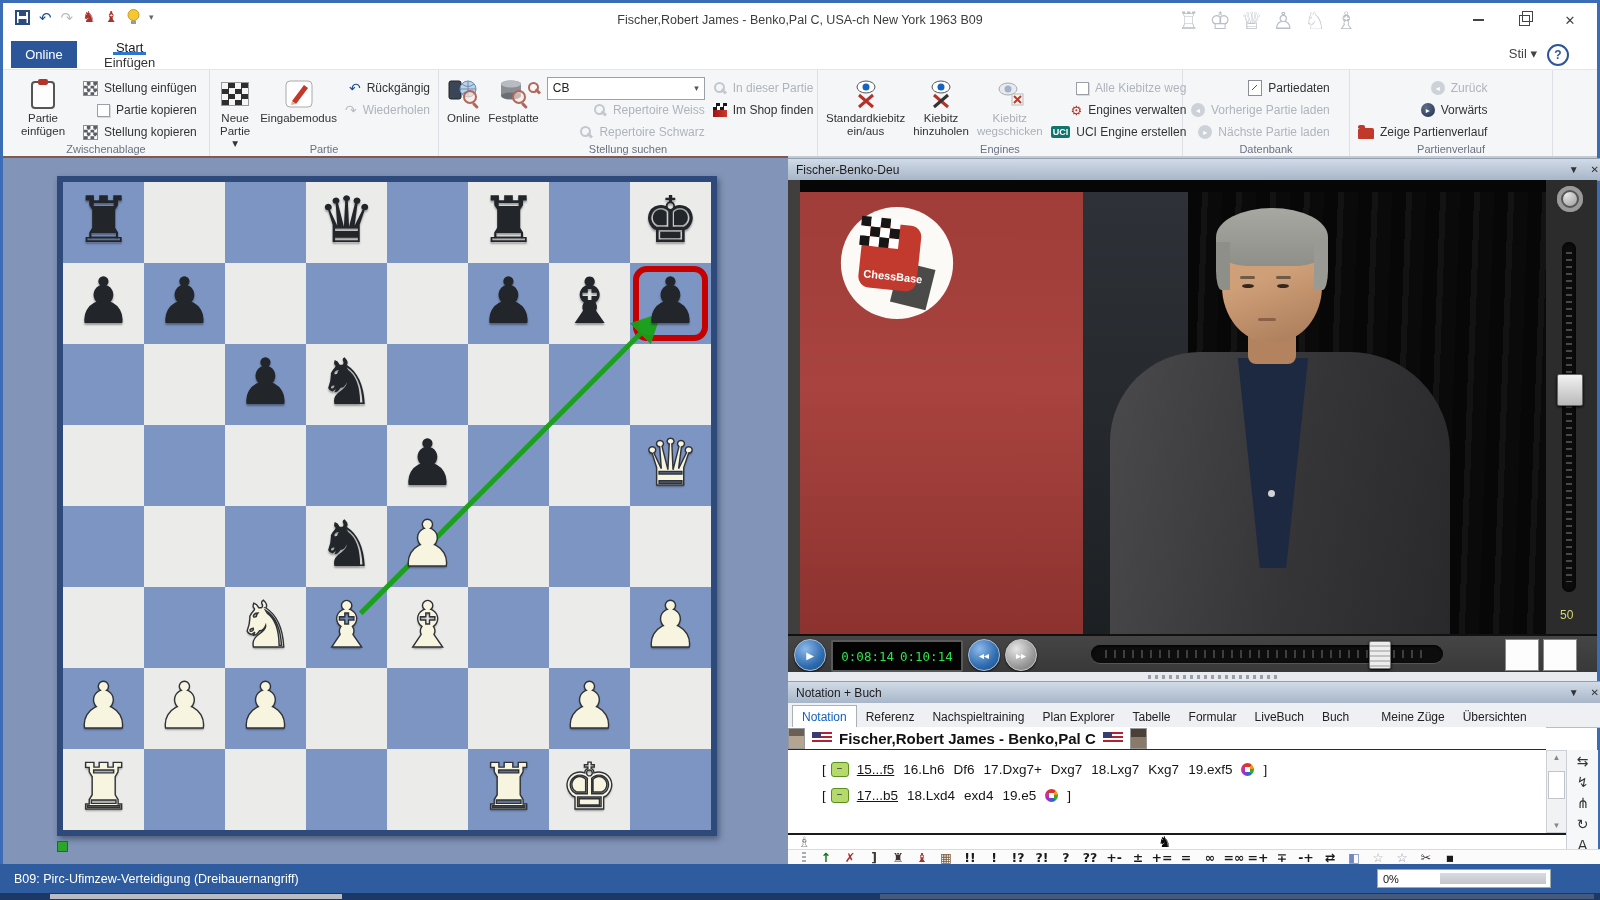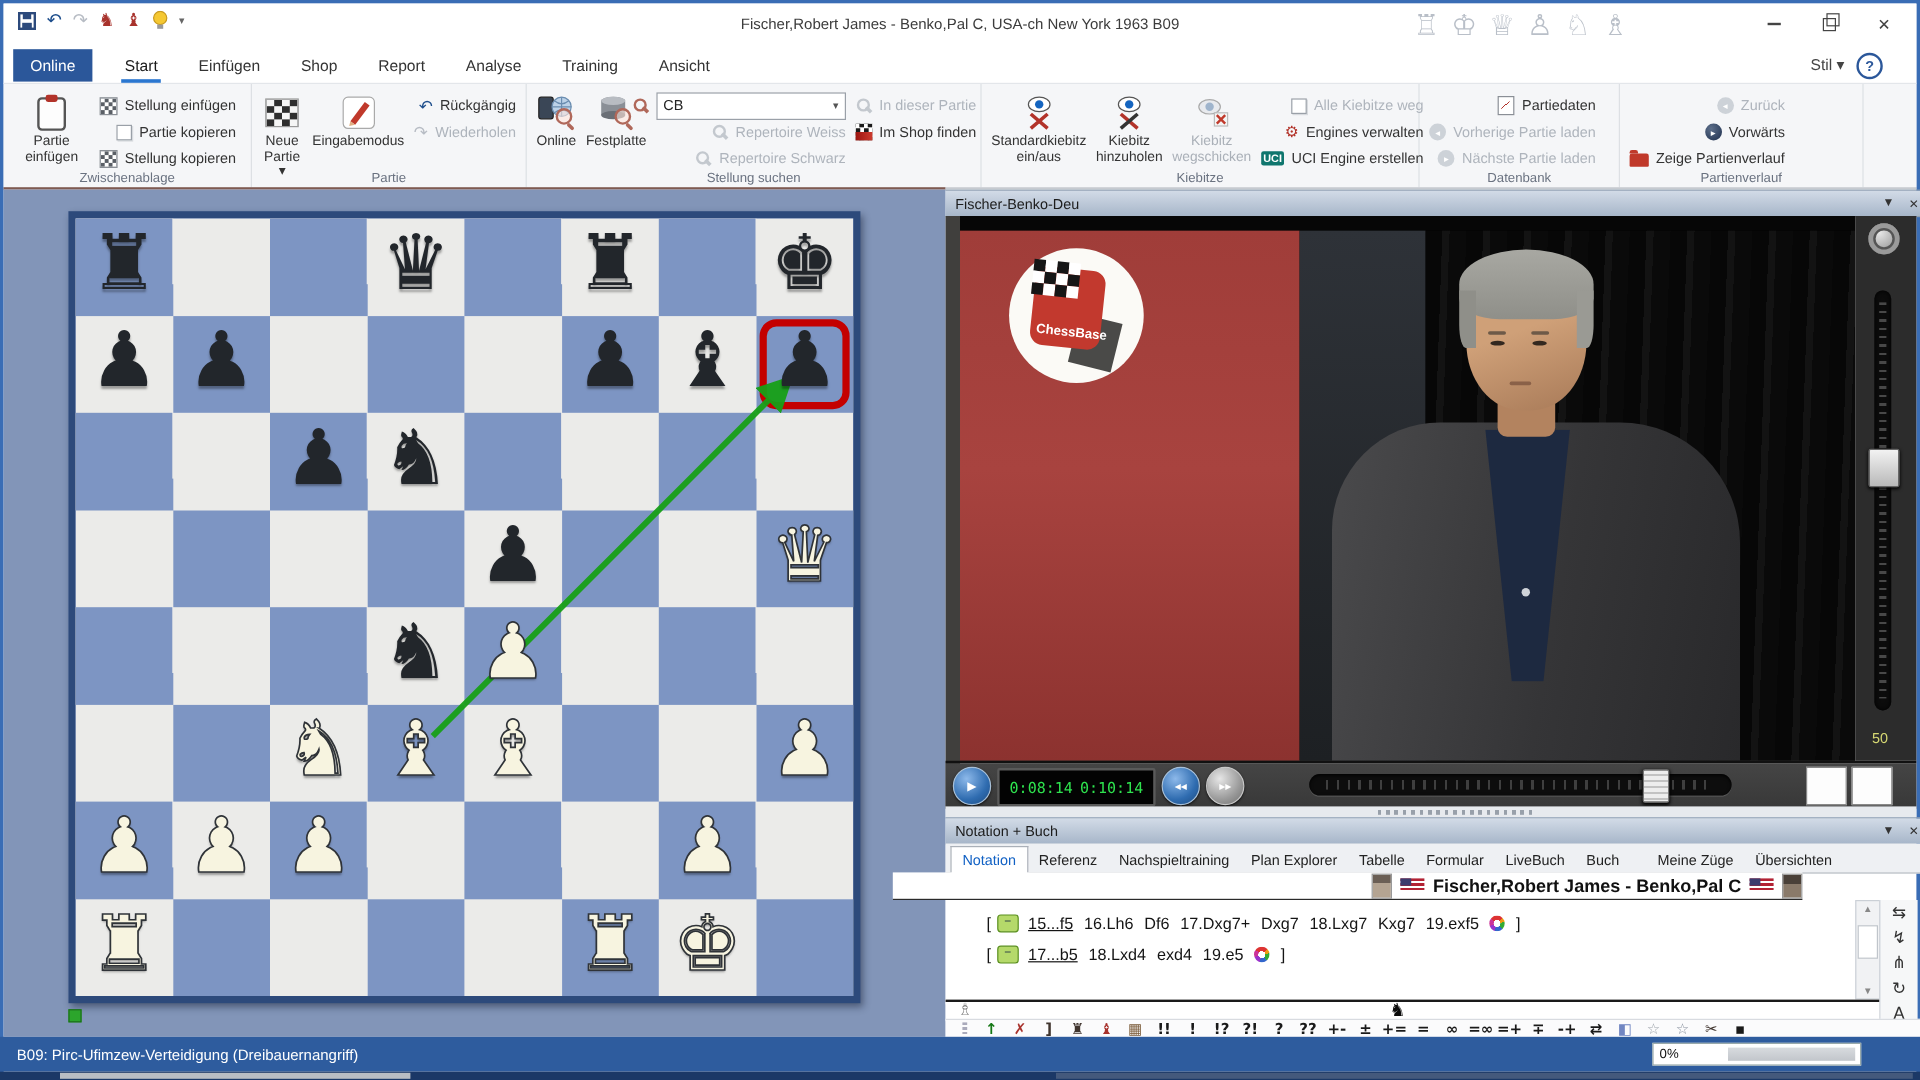--- a/index.html
+++ b/index.html
@@ -14,21 +14,21 @@
         font-family:"DejaVu Sans",sans-serif;}
   #wbtns{position:absolute;right:4px;top:0;display:flex;height:34px;}
   .wbtn{width:46px;display:flex;align-items:center;justify-content:center;color:#444;font-size:13px;}
   .minbar{width:11px;height:2px;background:#444;}
   .restore{width:9px;height:9px;border:1.5px solid #444;position:relative;background:#fff;}
   .restore::before{content:"";position:absolute;width:9px;height:9px;border:1.5px solid #444;top:-5px;left:2px;}
   
   #menubar{position:absolute;left:3px;top:40px;right:3px;height:29px;background:#fff;border-bottom:1px solid #e3e6ea;}
   #fileBtn{position:absolute;left:8px;top:1px;width:66px;height:27px;background:#2b579a;color:#fff;
            display:flex;align-items:center;justify-content:center;font-size:13px;}
-  #mtabs{position:absolute;left:84px;top:0;height:29px;display:flex;align-items:center;}
+  #mtabs{position:absolute;left:84px;top:0;height:29px;display:flex;align-items:center;flex-direction:column;}
   .mtab{padding:0 17px;font-size:13px;color:#333;position:relative;height:29px;display:flex;align-items:center;}
   .mtab.active{color:#1a1a1a;}
   .mtab.active::after{content:"";position:absolute;left:14px;right:14px;bottom:0;height:3px;background:#2b77d0;}
   #stil{position:absolute;right:60px;top:6px;font-size:13px;color:#444;}
   #helpBtn{position:absolute;right:28px;top:4px;width:18px;height:18px;border-radius:50%;border:2px solid #2b579a;
            color:#2b579a;font-size:12px;font-weight:bold;display:flex;align-items:center;justify-content:center;}
   
   #ribbon{position:absolute;left:3px;top:70px;right:3px;height:86px;background:#f5f6f8;display:flex;}
   #ribbonline{position:absolute;left:3px;top:156px;width:785px;height:2px;background:#7e5a52;}
   #ribbonline2{position:absolute;left:788px;top:156px;right:3px;height:2px;background:#c6cad0;}
@@ -138,22 +138,22 @@
   
   #gripstrip{position:absolute;left:788px;top:672px;width:809px;height:9px;background:#e7eaee;}
   #grip{position:absolute;left:360px;top:3px;width:130px;height:4px;
         background:repeating-linear-gradient(90deg,#98a0aa 0 3px,transparent 3px 7px);}
   
   #nhead{left:788px;top:681px;width:809px;}
   #ntabs{position:absolute;left:788px;top:703px;width:809px;height:24px;background:#eef0f3;
          border-bottom:1px solid #b9bec6;display:flex;align-items:flex-end;padding-left:4px;}
   .ntab{padding:4px 9px 3px;font-size:12px;color:#222;}
   .ntab.active{background:#fff;border:1px solid #aab0b8;border-bottom:1px solid #fff;color:#1161c4;margin-bottom:-1px;}
-  #gamehdr{position:absolute;left:744px;top:727px;width:758px;height:22px;background:#fff;display:flex;
-           align-items:center;justify-content:flex-end;gap:7px;border-bottom:1px solid #2a2a2a;}
+  #gamehdr{position:absolute;left:788px;top:727px;width:758px;height:22px;background:#fff;display:flex;
+           align-items:center;justify-content:flex-start;gap:7px;border-bottom:1px solid #2a2a2a;}
   #gamehdr .gtitle{font-weight:bold;font-size:15px;color:#111;}
   .flag{width:20px;height:12px;background:repeating-linear-gradient(180deg,#b22234 0 2px,#fff 2px 4px);position:relative;flex:0 0 20px;}
   .flag::after{content:"";position:absolute;left:0;top:0;width:9px;height:6px;background:#3c3b6e;}
   .photo{width:15px;height:19px;background:linear-gradient(#6b5f55 35%,#b4a492 36%);border:1px solid #999;}
   #moves{position:absolute;left:788px;top:750px;width:758px;height:81px;background:#fff;padding-top:6px;overflow:hidden;}
   .mline{padding-left:34px;height:26px;display:flex;align-items:center;font-size:13.5px;color:#151515;white-space:nowrap;}
   .mline.main{padding-left:6px;font-size:15px;}
   .tok{margin-right:9px;}
   .tok.s-link{text-decoration:underline;}
   .tok.s-cur{background:#000;color:#fff;padding:1px 5px;}
@@ -401,21 +401,21 @@
           </div>
         <div class="sitem">
           <span class="i-gear">⚙</span>
           <span>Engines verwalten</span>
           </div>
         <div class="sitem">
           <span class="uci-badge">UCI</span>
           <span>UCI Engine erstellen</span>
           </div>
       </div>
-      <div class="glabel">Kiebitze</div>
+      <div class="glabel">Engines</div>
     </div>
 
     <div class="rgroup" style="width:150px">
       <div class="smallcol">
         <div class="sitem">
           <span class="i-doc"></span>
           <span>Partiedaten</span>
           </div>
         <div class="sitem dis">
           <span class="circ gray">◂</span>

